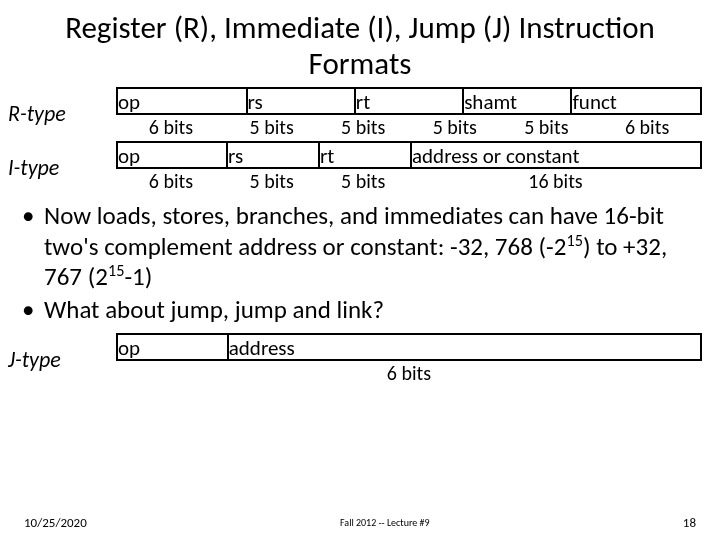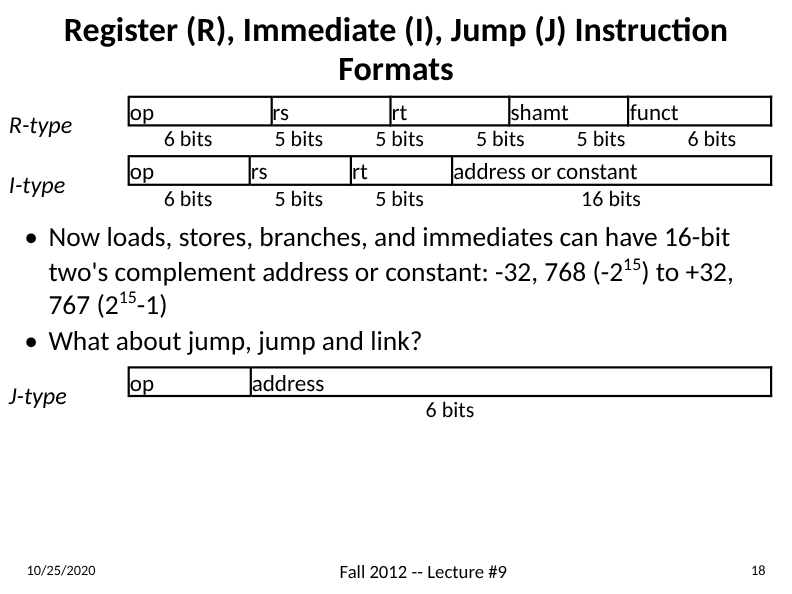--- a/index.html
+++ b/index.html
@@ -8,21 +8,21 @@
     height: 540px;
     font-family: Calibri, Arial, sans-serif;
     background: #fff;
     color: #000;
     position: relative;
     overflow: hidden;
   }
   .title {
     text-align: center;
     font-size: 31px;
-    font-weight: 700;
+    font-weight: 400;
     padding: 10px 40px 6px 40px;
     line-height: 1.15;
   }
   .fmt-row {
     display: flex;
     align-items: center;
     padding: 0 18px 0 8px;
   }
   .fmt-label {
     width: 108px;
@@ -77,21 +77,21 @@
     left: 0;
     width: 100%;
     display: flex;
     justify-content: space-between;
     align-items: center;
     padding: 0 24px;
     font-size: 13px;
     color: #000;
     gap: 43px;
   }
-  .footer .center { font-size: 17px; }
+  .footer .center { font-size: 10px; }
 </style>
 </head>
 <body>
 
 <div class="title">Register (R), Immediate (I), Jump (J) Instruction Formats</div>
 
 <div class="fmt-row">
   <div class="fmt-label">R-type</div>
   <div class="fmt-table">
     <div class="fmt-cells">

